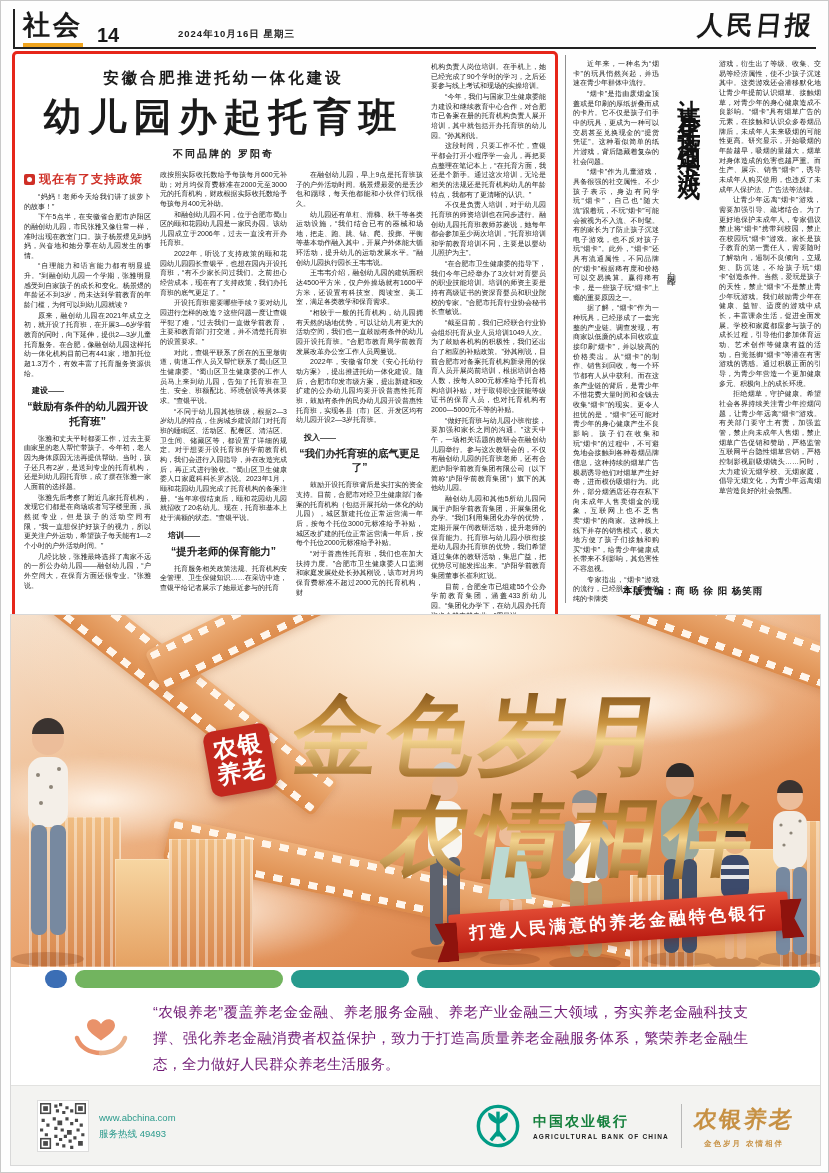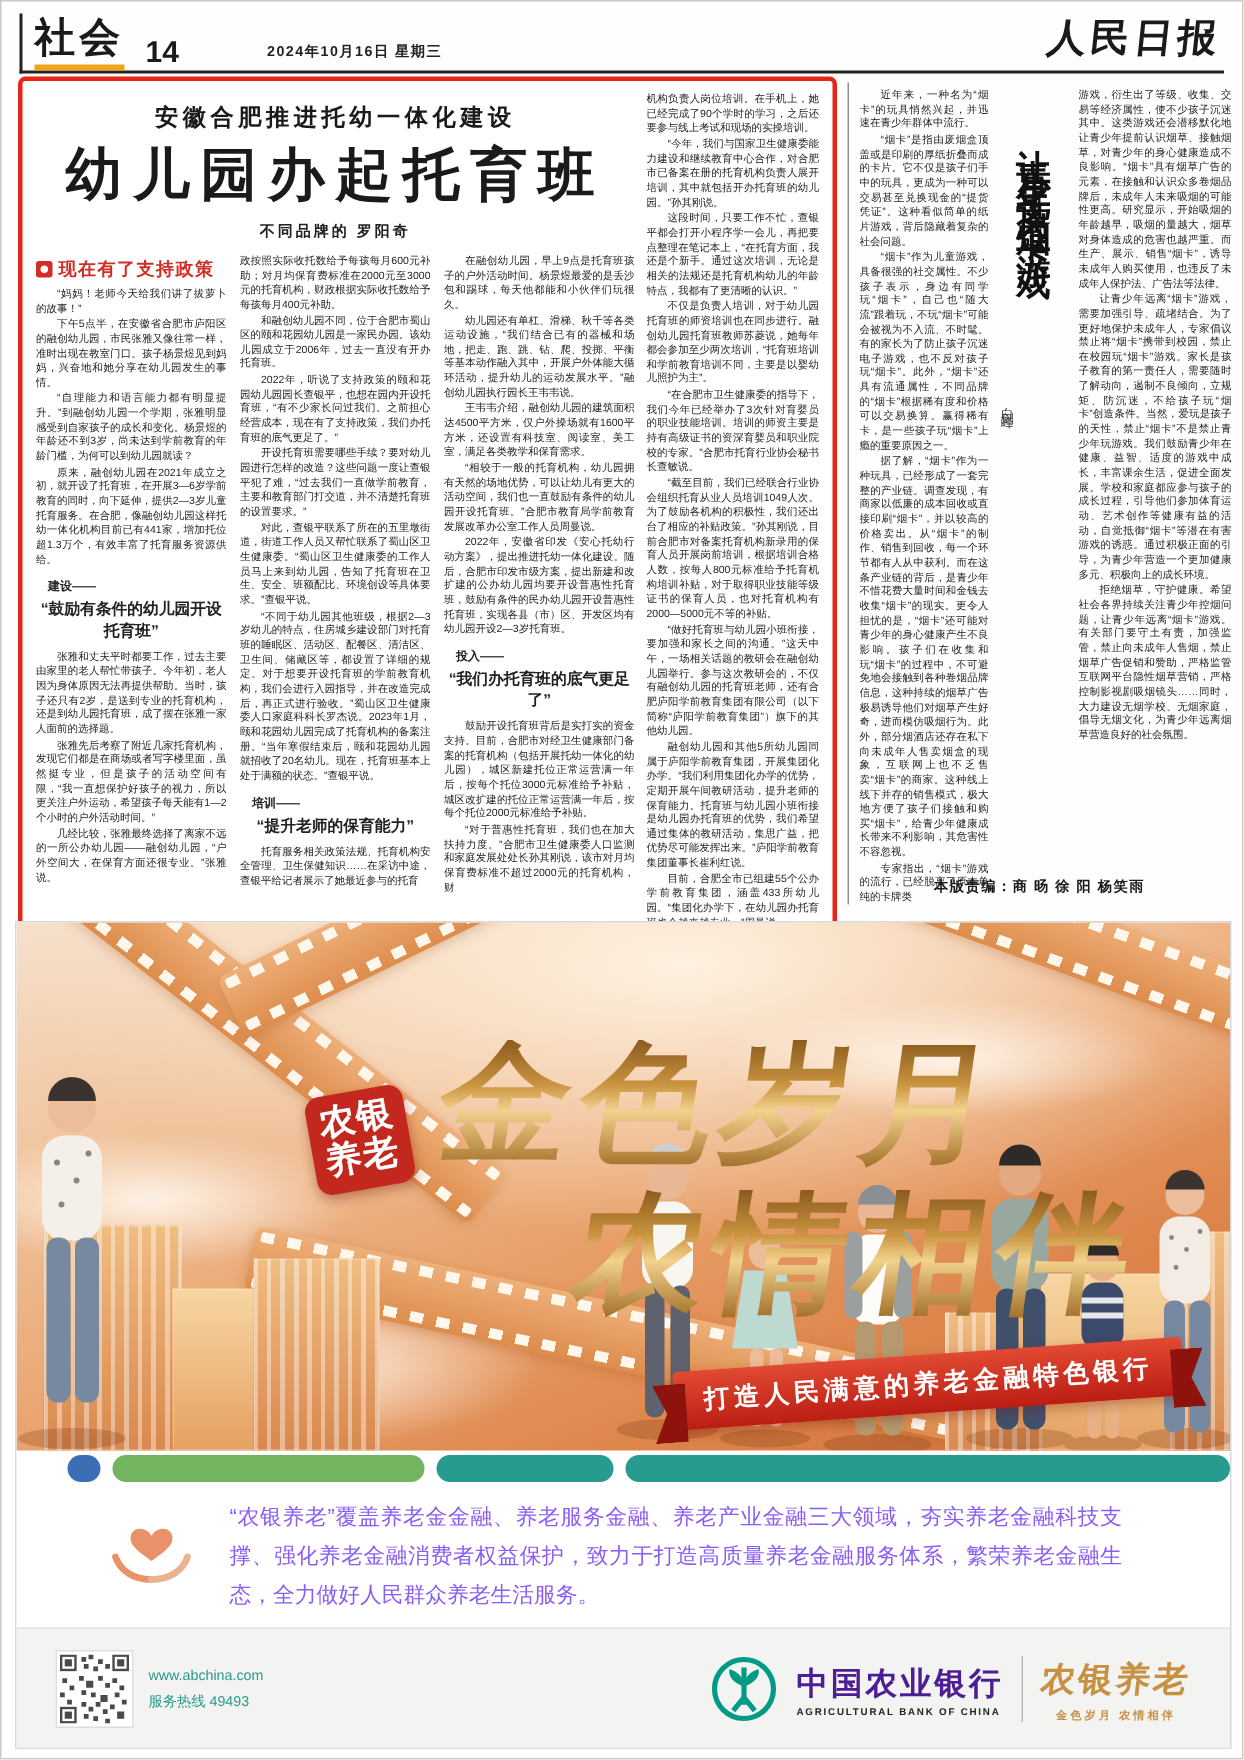--- a/index.html
+++ b/index.html
@@ -86,28 +86,28 @@
           font-size:17px;letter-spacing:3px;padding:8px 20px;border-radius:3px;
           box-shadow:0 3px 8px rgba(120,20,10,.35);white-space:nowrap;}
   .ribbon::before,.ribbon::after{content:"";position:absolute;top:8px;width:22px;height:100%;
           background:#8f130d;z-index:-1;}
   .ribbon::before{left:-14px;clip-path:polygon(0 0,100% 0,100% 100%,0 100%,40% 50%);}
   .ribbon::after{right:-14px;clip-path:polygon(0 0,100% 0,60% 50%,100% 100%,0 100%);}
   .ad-bars{height:24px;background:#fff;display:flex;align-items:center;gap:8px;padding:0 0 0 34px;}
   .bar{height:18px;border-radius:9px;}
   .ad-text{height:94px;background:#fff;display:flex;align-items:center;gap:20px;padding:0 72px 0 58px;}
   .hands{flex:0 0 auto;}
-  .ad-body{font-size:14.5px;line-height:1.8;color:#8b5cf6;text-align:justify;}
+  .ad-body{font-size:14.5px;line-height:1.8;color:#701a75;text-align:justify;}
   .ad-foot{height:80px;background:#f3f3f1;border-top:1px solid #e2e2e0;display:flex;align-items:center;padding:0 26px;justify-content:flex-end;}
   .foot-left{display:flex;align-items:center;gap:10px;}
   .qr{flex:0 0 auto;background:#fff;padding:2px;border:1px solid #ddd;}
   .foot-links{display:flex;flex-direction:column;gap:5px;font-size:9.5px;color:#2a9a8c;}
   .foot-right{margin-left:auto;display:flex;align-items:center;gap:12px;}
   .bank-names{display:flex;flex-direction:column;gap:2px;}
-  .bank-cn{font-family:Liberation Serif, serif;font-size:21px;font-weight:900;letter-spacing:2px;color:#4c1d95;}
+  .bank-cn{font-family:Liberation Serif, serif;font-size:14px;font-weight:900;letter-spacing:2px;color:#15803d;}
   .bank-en{font-size:6.5px;letter-spacing:1.2px;color:#222;font-weight:bold;}
   .vdiv{width:1px;height:44px;background:#b9b9b9;}
   .brand{display:flex;flex-direction:column;align-items:center;gap:4px;}
   .brand-cn{font-family:"Liberation Serif",serif;font-size:23px;font-weight:900;letter-spacing:2px;
             color:#c79144;transform:skewX(-6deg);}
   .brand-sub{font-size:7.5px;letter-spacing:2px;color:#c79144;font-weight:bold;}
 </style>
 </head>
 <body>
 

